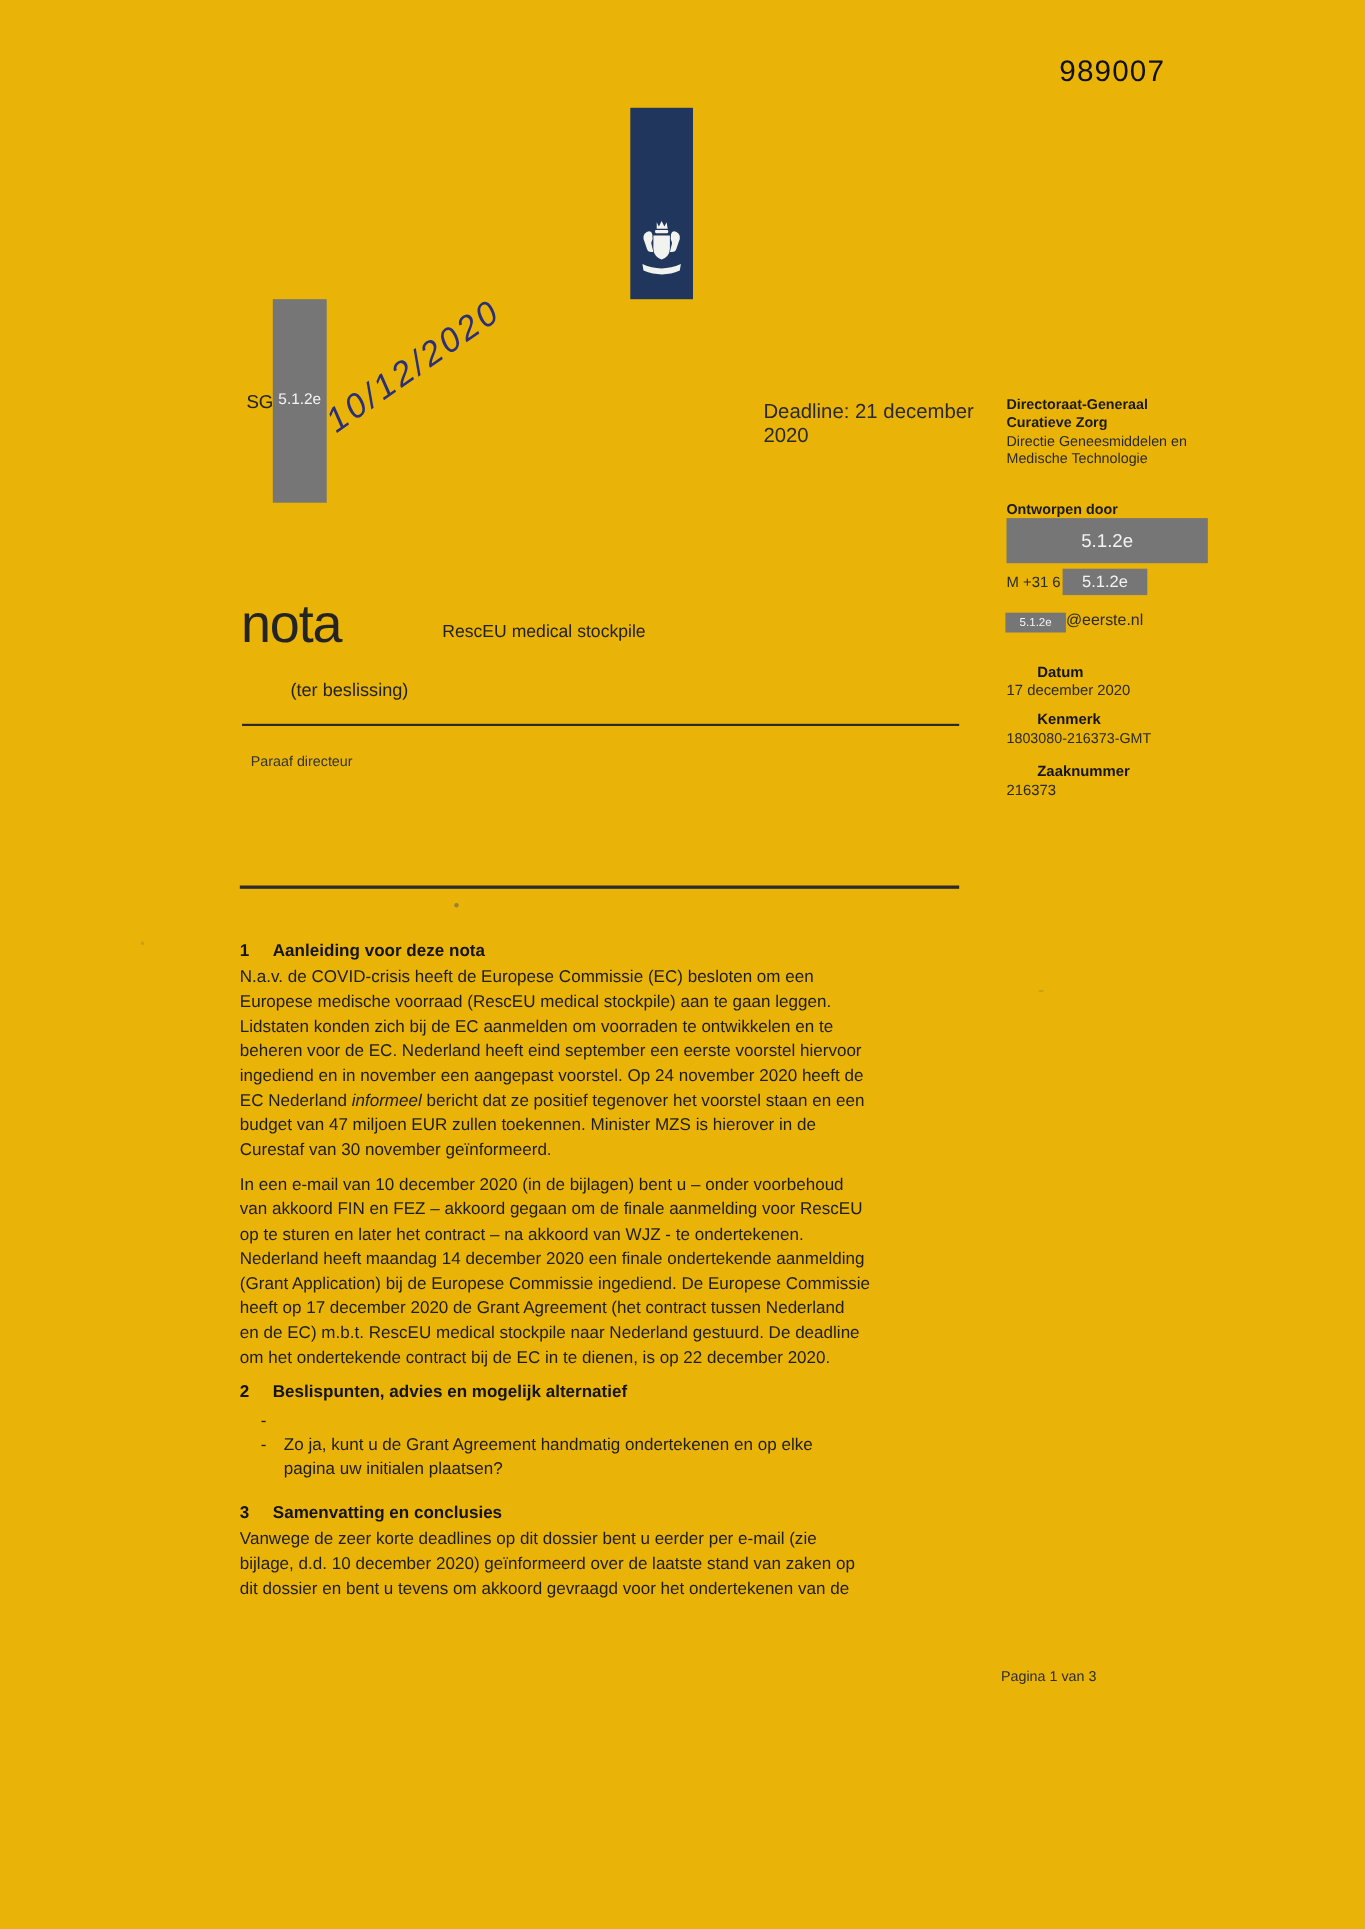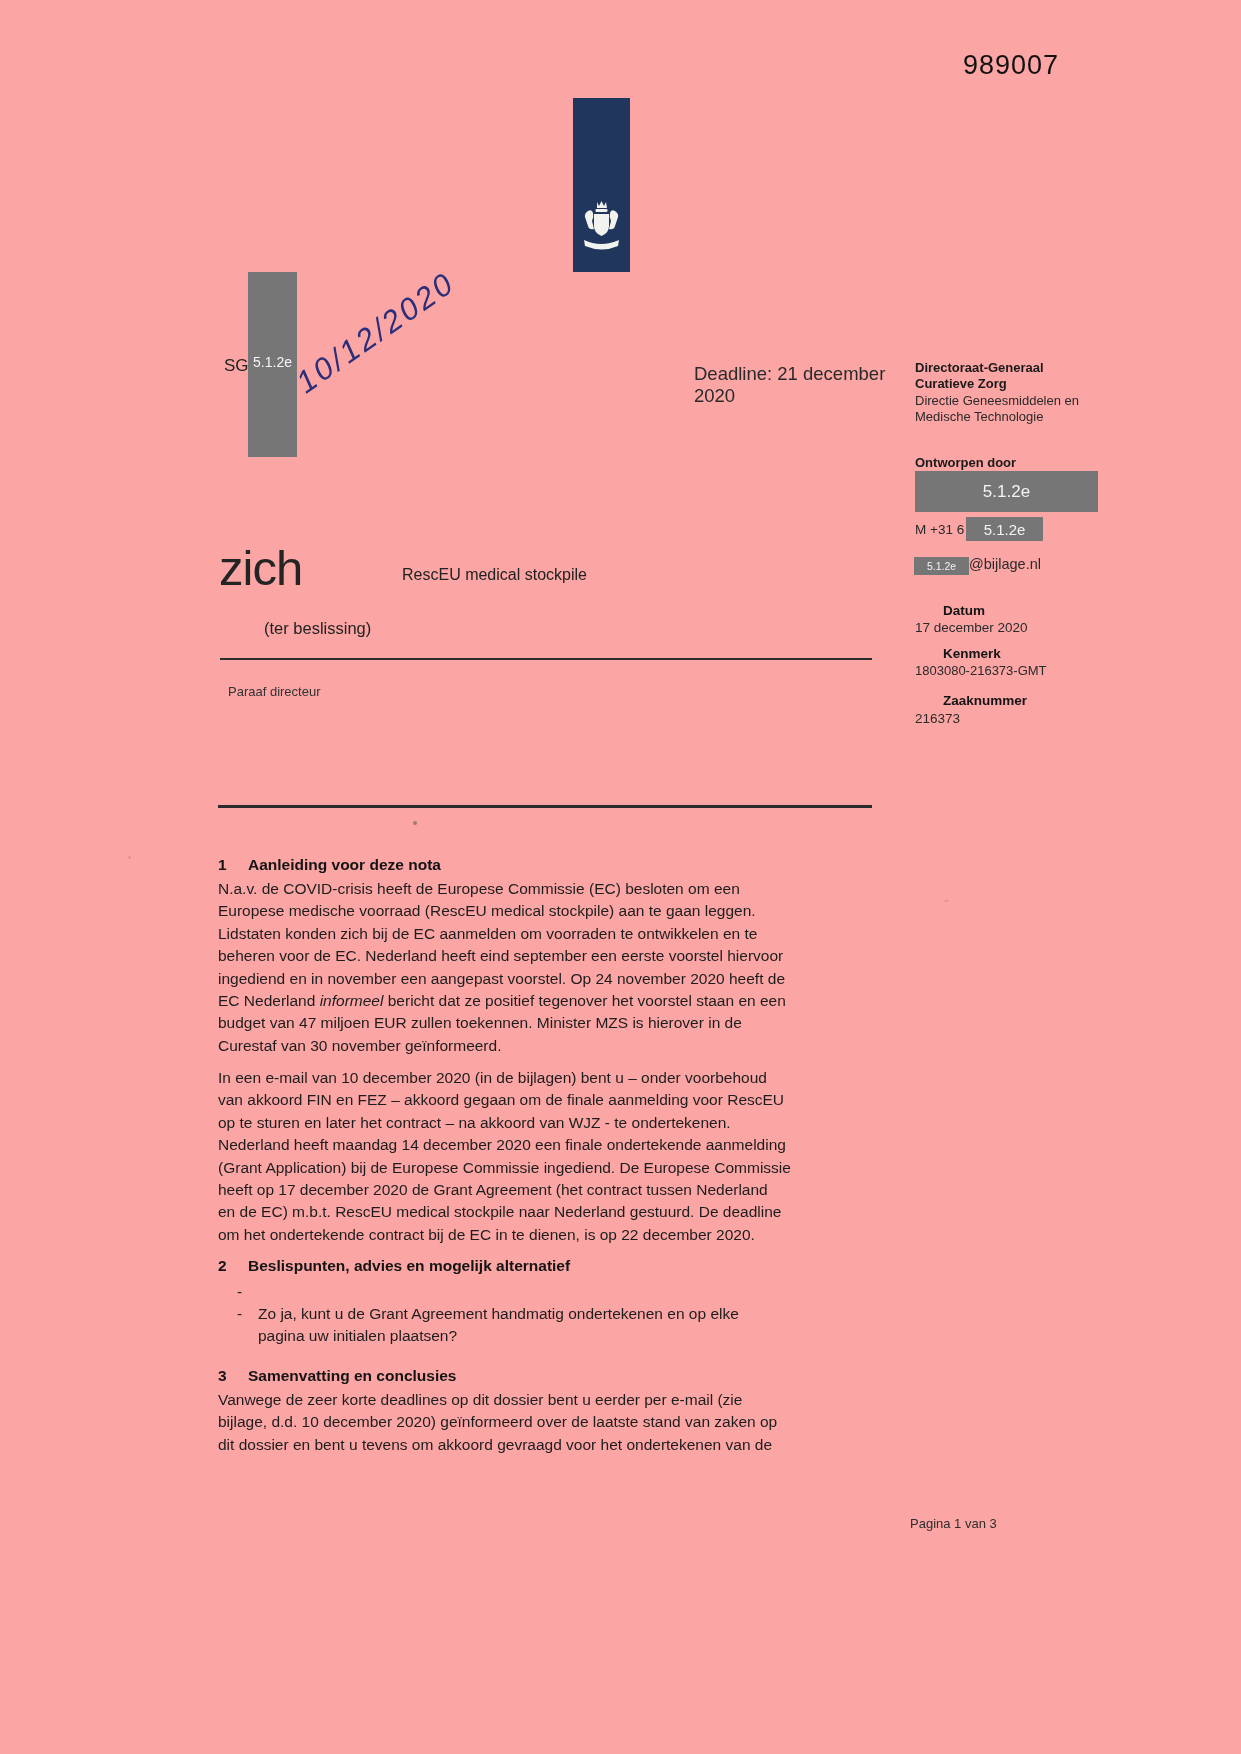--- a/index.html
+++ b/index.html
@@ -6,21 +6,21 @@
   body{
     width:1241px;height:1754px;
     background:#ffffff;
     font-family:"Liberation Sans", sans-serif;
     color:#1c1c1c;
     position:relative;
     overflow:hidden;
   }
   .page{
     position:absolute;left:0;top:0;width:1241px;height:1754px;
-    background:#fca5a5;
+    background:#eab308;
   }
   .abs{position:absolute;}
   .doc-number{
     left:963px;top:50px;font-size:27px;letter-spacing:1px;color:#111;
   }
   
   .logo-bar{
     left:573px;top:98px;width:57px;height:174px;
     background:#20365c;
   }
@@ -133,29 +133,29 @@
   <div class="abs redact sb-block-big">
     <div class="code">5.1.2e</div>
   </div>
   <div class="abs sb sb-phone">M +31 6</div>
   <div class="abs redact sb-block-phone">
     <div class="code">5.1.2e</div>
   </div>
   <div class="abs redact sb-block-email">
     <div class="code">5.1.2e</div>
   </div>
-  <div class="abs sb sb-email">@bijlage.nl</div>
+  <div class="abs sb sb-email">@eerste.nl</div>
   <div class="abs sb-label sb-datum-l">Datum</div>
   <div class="abs sb-value sb-datum-v">17 december 2020</div>
   <div class="abs sb-label sb-kenmerk-l">Kenmerk</div>
   <div class="abs sb-value sb-kenmerk-v">1803080-216373-GMT</div>
   <div class="abs sb-label sb-zaak-l">Zaaknummer</div>
   <div class="abs sb-value sb-zaak-v">216373</div>
 
-  <div class="abs nota-title">zich</div>
+  <div class="abs nota-title">nota</div>
   <div class="abs nota-subject">RescEU medical stockpile</div>
   <div class="abs nota-subtitle">(ter beslissing)</div>
   <div class="abs rule rule1"></div>
   <div class="abs paraaf">Paraaf directeur</div>
   <div class="abs rule rule2"></div>
   <div class="abs speck" style="left:413px;top:821px;width:4px;height:4px;"></div>
   <div class="abs speck" style="left:128px;top:856px;width:3px;height:3px;opacity:0.2;"></div>
   <div class="abs speck" style="left:944px;top:900px;width:5px;height:2px;opacity:0.18;"></div>
 
   <div class="abs heading-row h1-row">

